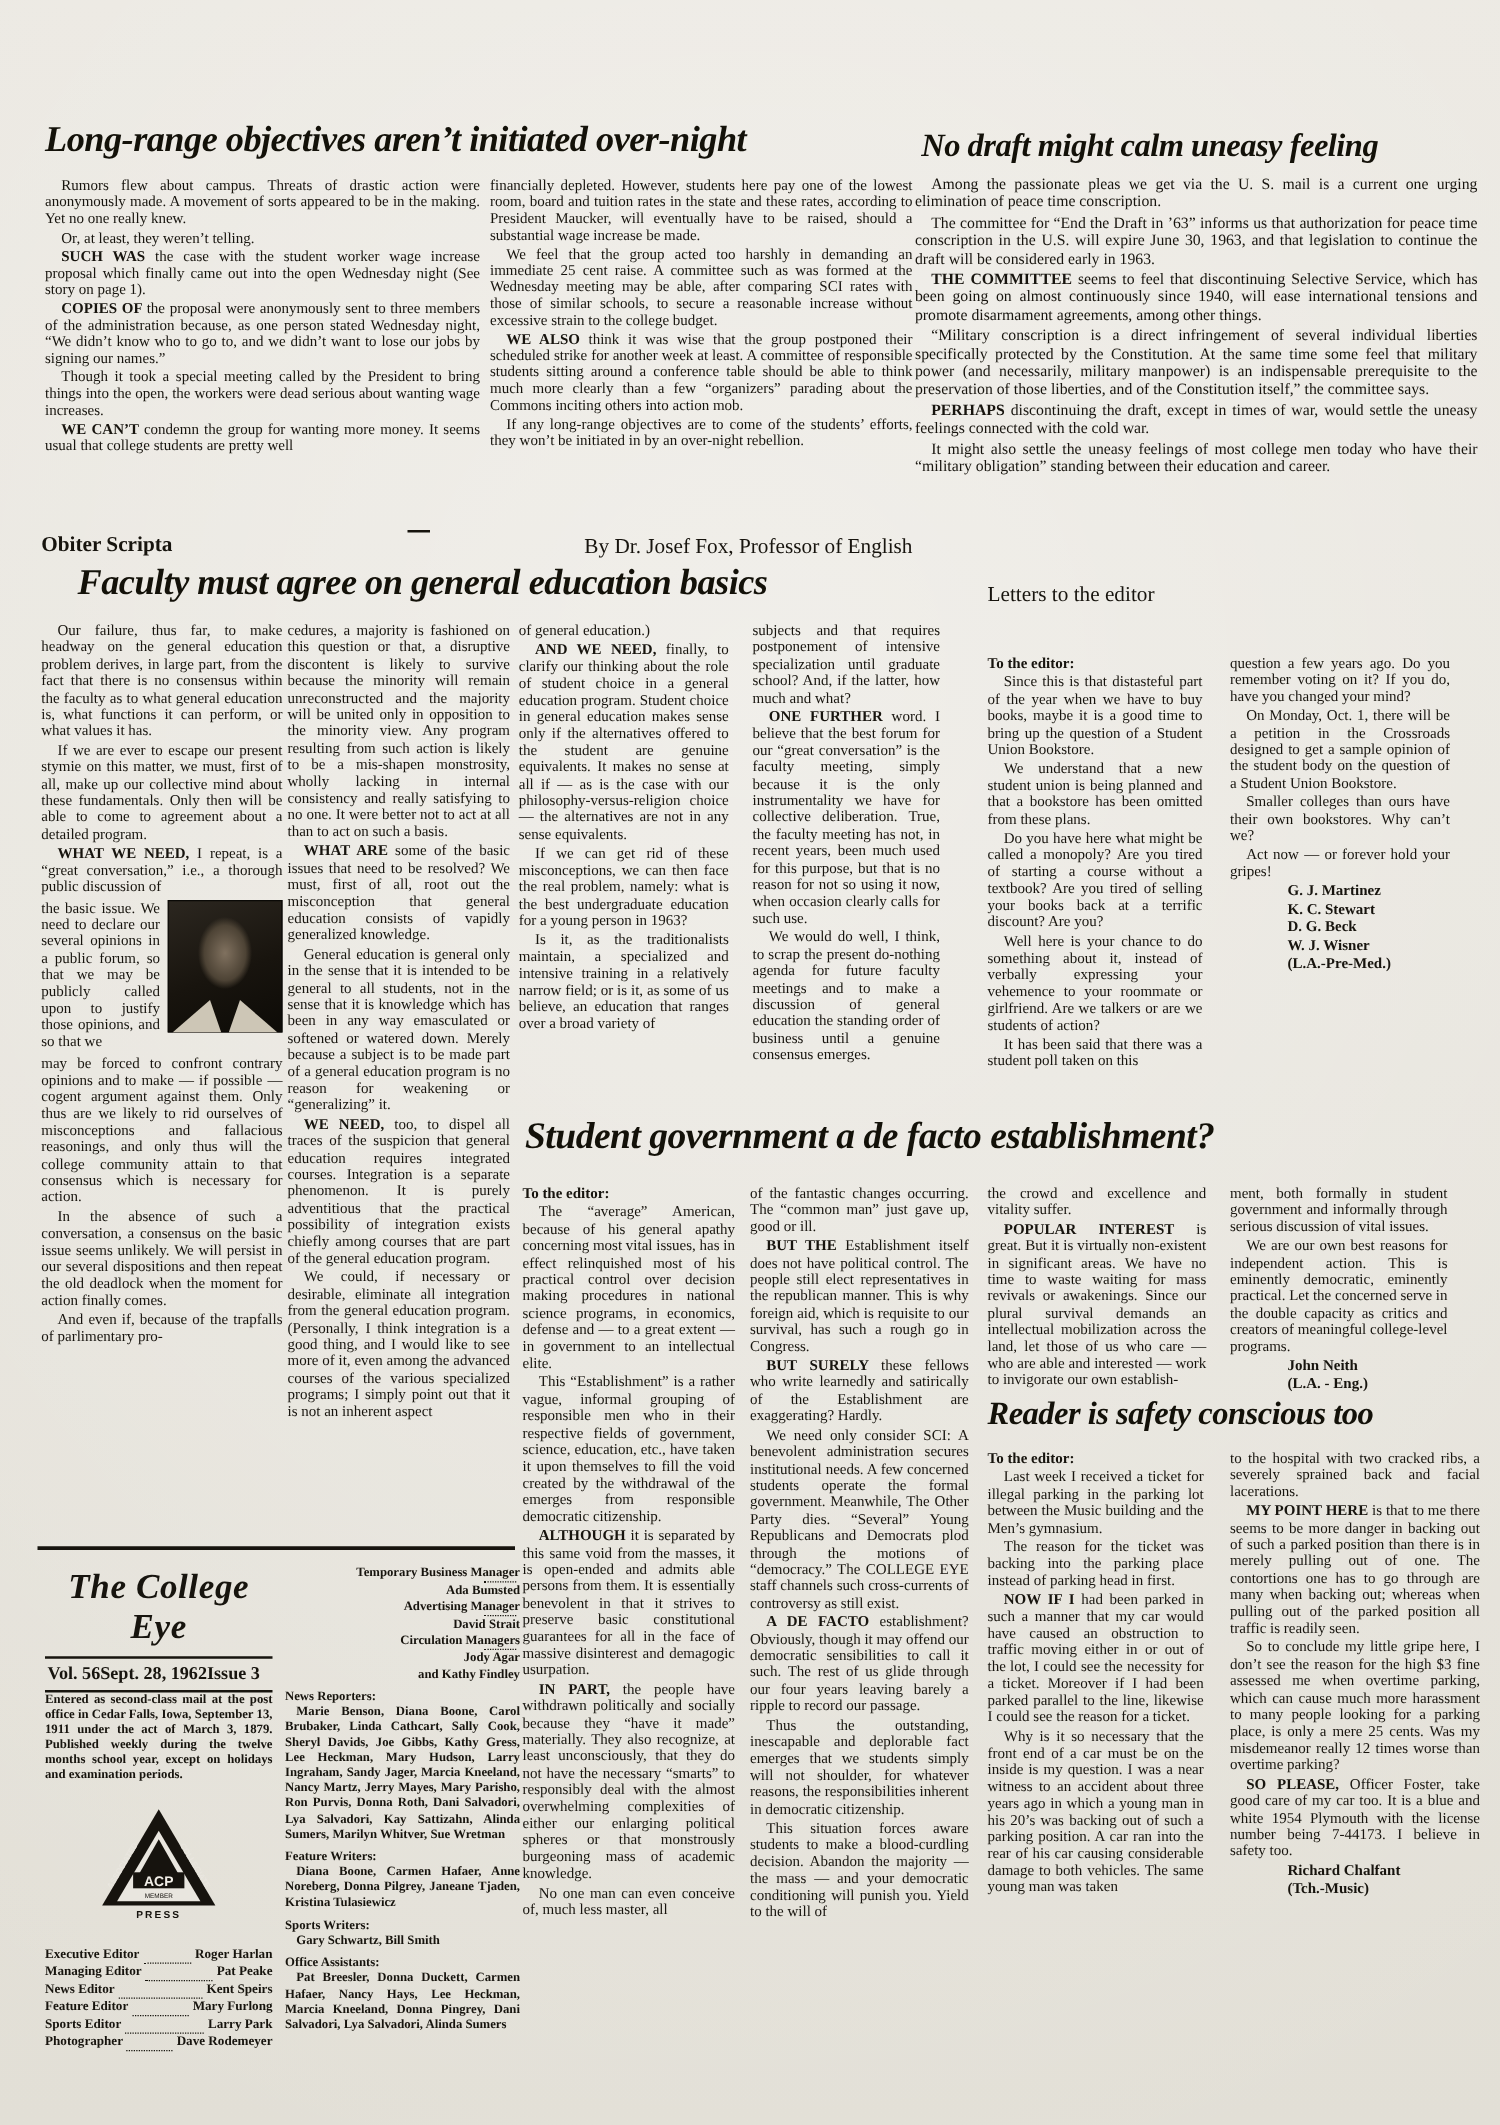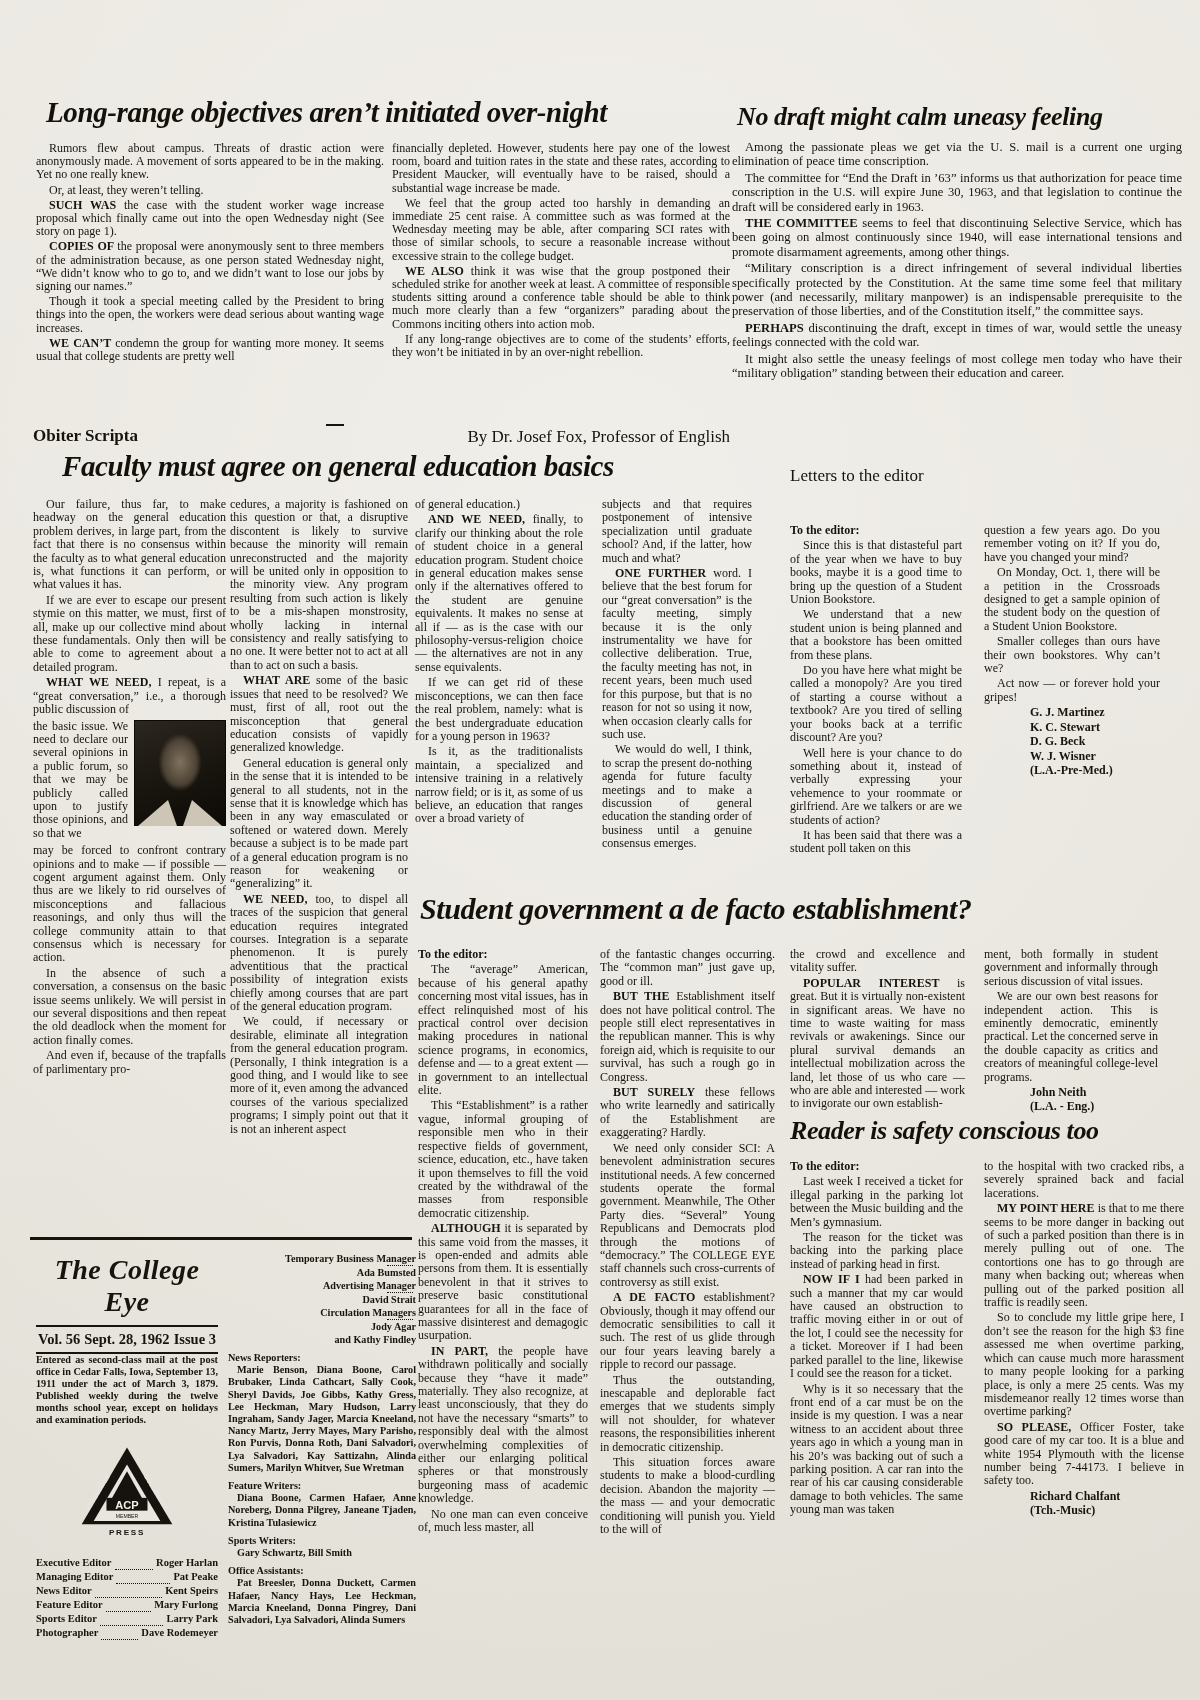--- a/index.html
+++ b/index.html
@@ -33,41 +33,41 @@
       radial-gradient(ellipse 30px 40px at 50% 40%, #80715f 0%, #4d4335 55%, rgba(0,0,0,0) 72%),
       linear-gradient(160deg,#2c2720 0%,#18140e 55%,#0d0b07 100%);
     box-shadow:inset 0 0 0 1px #0a0906;}
   .fox-photo::before{content:"";position:absolute;bottom:0;left:4px;
     border-left:30px solid transparent;border-right:9px solid transparent;border-bottom:26px solid #cdc6b6;}
   .fox-photo::after{content:"";position:absolute;bottom:0;right:4px;
     border-right:30px solid transparent;border-left:9px solid transparent;border-bottom:26px solid #cdc6b6;}
   .sigs p.para{text-indent:0 !important;font-weight:700;margin-left:46px;padding:0 0 1px 0;text-align:left;}
   
   .eye-logo{font-size:28px;font-weight:700;font-style:italic;text-align:center;padding:6px 0 7px;letter-spacing:.5px;}
-  .vol-line{display:flex;justify-content:space-between;border-top:2px solid #17140e;border-bottom:2px solid #17140e;
+  .vol-line{display:flex;border-top:2px solid #17140e;border-bottom:2px solid #17140e;
     padding:4px 2px;font-weight:700;font-size:14.5px;}
   .entered{font-size:10.2px;font-weight:700;line-height:12px;text-align:justify;}
   .acp-wrap{text-align:center;margin:16px 0 12px;}
   .staff{font-size:10.5px;font-weight:700;line-height:14px;}
   .staff-row{display:flex;flex-wrap:wrap;align-items:flex-end;}
   .staff-row .role{white-space:nowrap;}
   .staff-row .leader{flex:1;min-width:26px;border-bottom:1.7px dotted #17140e;height:9px;margin:0 3px;}
   .staff-row.cont{justify-content:flex-end;}
   .staff-row .nm{white-space:nowrap;}
   .mast-right{font-size:10.2px;font-weight:700;line-height:12.2px;}
   .mast-right .staff-row{line-height:13px;flex-direction:column;}
   .sec-head{margin-top:6px;font-weight:700;}
   .sec-names{margin:0;text-align:justify;text-indent:9px;}
 </style>
 </head>
 <body>
 
 <div id="page">
 
-  <div class="abs hl h29" style="left:46px;top:98px;">Long-range objectives aren’t initiated over-night</div>
+  <div class="abs hl h29" style="left:36px;top:98px;">Long-range objectives aren’t initiated over-night</div>
   <div class="abs body sz-wages" style="left:36px;top:142px;width:348px;">
       <p class="para">Rumors flew about campus. Threats of drastic action were anonymously made. A movement of sorts appeared to be in the making. Yet no one really knew.</p>
       <p class="para">Or, at least, they weren’t telling.</p>
       <p class="para"><b class="lead">SUCH WAS </b>the case with the student worker wage increase proposal which finally came out into the open Wednesday night (See story on page 1).</p>
       <p class="para"><b class="lead">COPIES OF </b>the proposal were anonymously sent to three members of the administration because, as one person stated Wednesday night, “We didn’t know who to go to, and we didn’t want to lose our jobs by signing our names.”</p>
       <p class="para">Though it took a special meeting called by the President to bring things into the open, the workers were dead serious about wanting wage increases.</p>
       <p class="para"><b class="lead">WE CAN’T </b>condemn the group for wanting more money. It seems usual that college students are pretty well</p>
     </div>
   <div class="abs body sz-wages" style="left:392px;top:142px;width:338px;">
       <p class="para flush">financially depleted. However, students here pay one of the lowest room, board and tuition rates in the state and these rates, according to President Maucker, will eventually have to be raised, should a substantial wage increase be made.</p>
@@ -151,21 +151,21 @@
         <p class="para">D. G. Beck</p>
         <p class="para">W. J. Wisner</p>
         <p class="para">(L.A.-Pre-Med.)</p>
       </div>
   </div>
 
   <div class="abs hl h30" style="left:420px;top:894px;">Student government a de facto establishment?</div>
   <div class="abs body sz-col" style="left:418px;top:948px;width:170px;">
       <p class="para flush"><b class="lead">To the editor: </b></p>
       <p class="para">The “average” American, because of his general apathy concerning most vital issues, has in effect relinquished most of his practical control over decision making procedures in national science programs, in economics, defense and — to a great extent — in government to an intellectual elite.</p>
-      <p class="para">This “Establishment” is a rather vague, informal grouping of responsible men who in their respective fields of government, science, education, etc., have taken it upon themselves to fill the void created by the withdrawal of the masses from responsible democratic citizenship.</p>
+      <p class="para">This “Establishment” is a rather vague, informal grouping of responsible men who in their respective fields of government, science, education, etc., have taken it upon themselves to fill the void created by the withdrawal of the emerges from responsible democratic citizenship.</p>
       <p class="para"><b class="lead">ALTHOUGH </b>it is separated by this same void from the masses, it is open-ended and admits able persons from them. It is essentially benevolent in that it strives to preserve basic constitutional guarantees for all in the face of massive disinterest and demagogic usurpation.</p>
       <p class="para"><b class="lead">IN PART, </b>the people have withdrawn politically and socially because they “have it made” materially. They also recognize, at least unconsciously, that they do not have the necessary “smarts” to responsibly deal with the almost overwhelming complexities of either our enlarging political spheres or that monstrously burgeoning mass of academic knowledge.</p>
       <p class="para">No one man can even conceive of, much less master, all</p>
     </div>
   <div class="abs body sz-col" style="left:600px;top:948px;width:175px;">
       <p class="para flush">of the fantastic changes occurring. The “common man” just gave up, good or ill.</p>
       <p class="para"><b class="lead">BUT THE </b>Establishment itself does not have political control. The people still elect representatives in the republican manner. This is why foreign aid, which is requisite to our survival, has such a rough go in Congress.</p>
       <p class="para"><b class="lead">BUT SURELY </b>these fellows who write learnedly and satirically of the Establishment are exaggerating? Hardly.</p>
       <p class="para">We need only consider SCI: A benevolent administration secures institutional needs. A few concerned students operate the formal government. Meanwhile, The Other Party dies. “Several” Young Republicans and Democrats plod through the motions of “democracy.” The COLLEGE EYE staff channels such cross-currents of controversy as still exist.</p>
       <p class="para"><b class="lead">A DE FACTO </b>establishment? Obviously, though it may offend our democratic sensibilities to call it such. The rest of us glide through our four years leaving barely a ripple to record our passage.</p>

